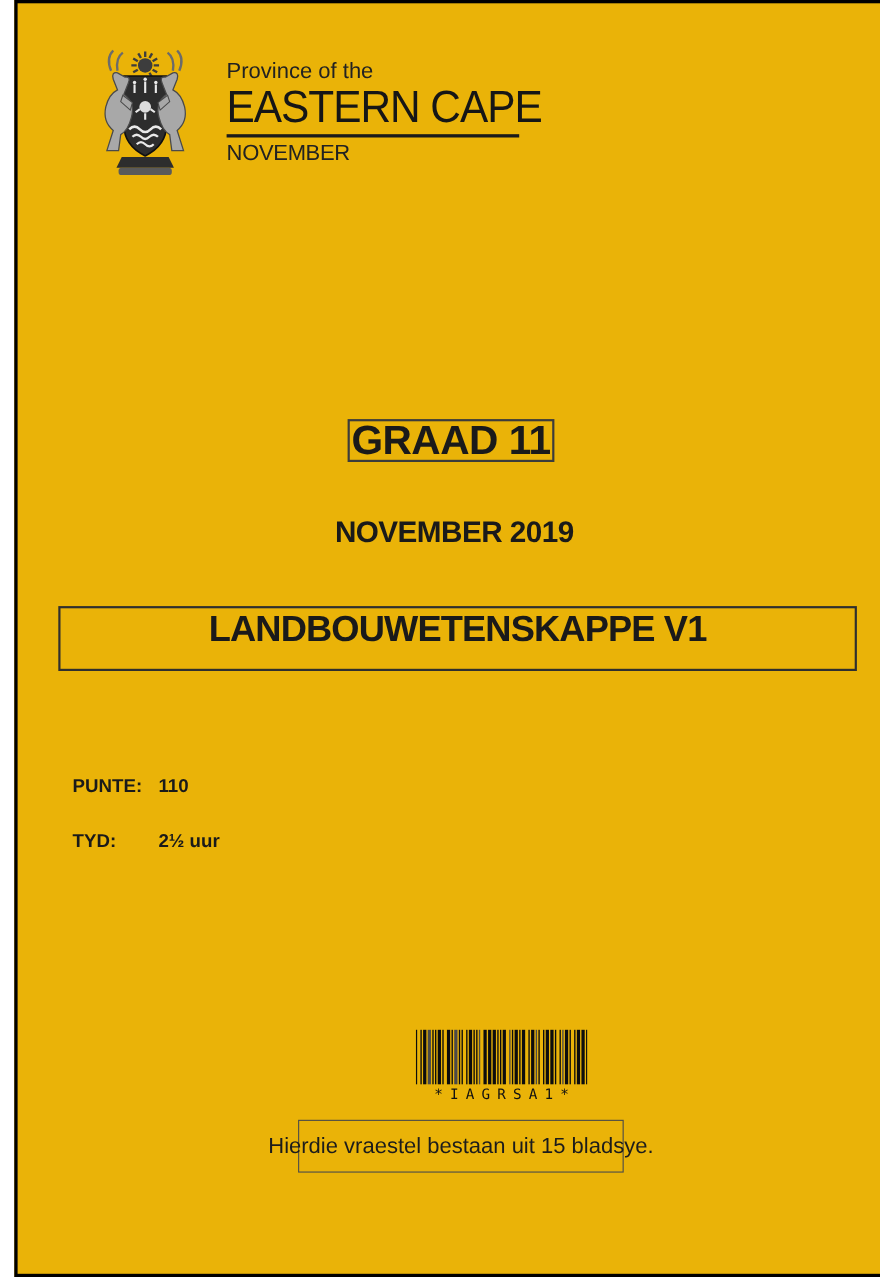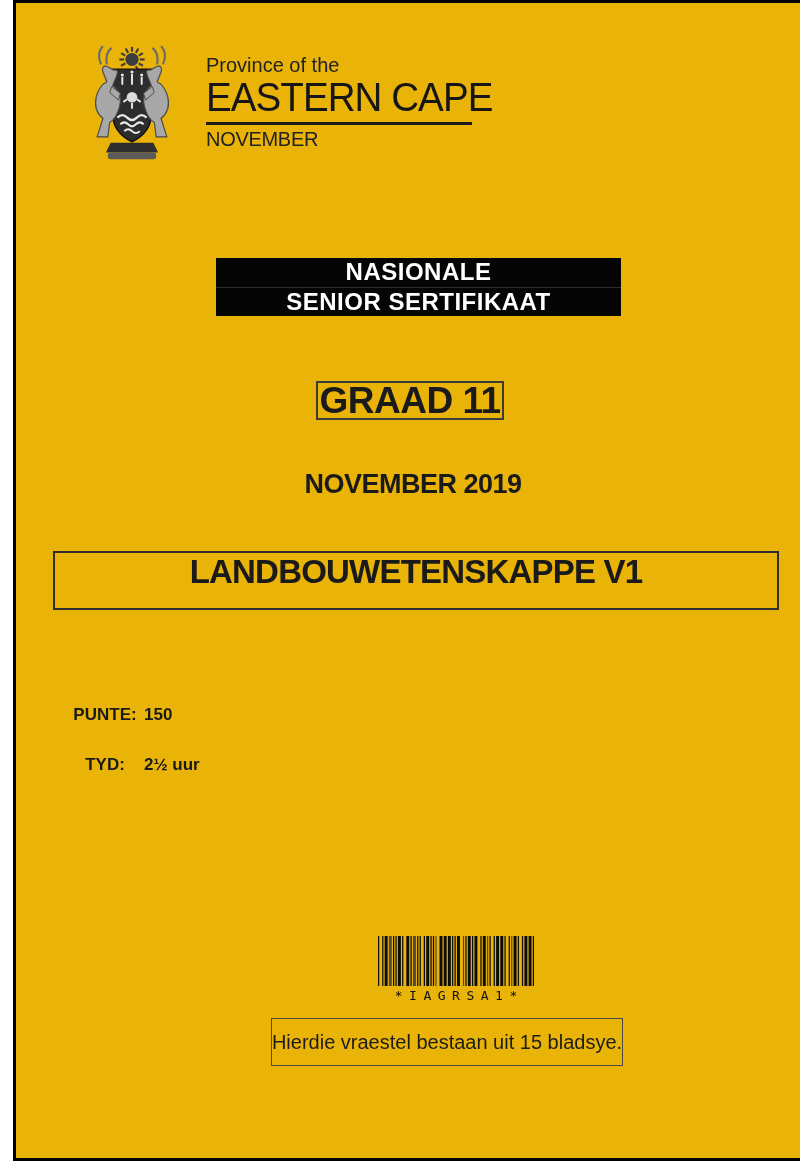--- a/index.html
+++ b/index.html
@@ -28,30 +28,30 @@
     box-sizing:border-box;border:2px solid #3c3c3c;display:flex;align-items:center;
     justify-content:center;font-weight:bold;font-size:37px;letter-spacing:-.5px;}
   
   .session{position:absolute;left:0;right:0;top:466px;text-align:center;
     font-weight:bold;font-size:27px;letter-spacing:-.5px;}
   
   .subject-box{position:absolute;left:37px;top:548px;width:726px;height:59px;
     box-sizing:border-box;border:2px solid #2f2f2f;display:flex;align-items:flex-start;
     justify-content:center;font-weight:bold;font-size:33px;letter-spacing:-.8px;}
   
-  .details{position:absolute;left:50px;top:702px;font-weight:bold;font-size:17px;text-align:center;}
+  .details{position:absolute;left:50px;top:702px;font-weight:bold;font-size:17px;}
   .detail-row{display:flex;margin-bottom:30px;}
   .detail-label{width:78px;}
   
   .barcode{position:absolute;left:362px;top:933px;width:156px;text-align:center;}
   .barcode svg{width:156px;height:50px;display:block;}
   .barcode-text{font-family:"DejaVu Sans Mono",monospace;font-size:13px;
     letter-spacing:6.5px;text-indent:6.5px;margin-top:2px;white-space:nowrap;color:#111;}
   
-  .footer-box{position:absolute;left:255px;top:1015px;width:352px;height:48px;
+  .footer-box{position:absolute;left:255px;top:1015px;width:296px;height:48px;
     box-sizing:border-box;border:1px solid #4a4a4a;display:flex;align-items:center;
     justify-content:center;font-size:20px;color:#1c1c1c;white-space:nowrap;}
 </style>
 </head>
 <body>
 
 <div class="page">
 
   <header class="logo">
     <svg class="emblem" viewBox="0 0 132 126" aria-hidden="true">
@@ -95,39 +95,35 @@
       <use href="#antelope" transform="translate(132,0) scale(-1,1)"></use>
     </svg>
     <div class="logo-text">
       <div class="province-line">Province of the</div>
       <div class="province-name">EASTERN CAPE</div>
       <div class="logo-rule"></div>
       <div class="department">NOVEMBER</div>
     </div>
   </header>
 
-  <div class="banner">
-    <div class="banner-row">NASIONALE</div>
-    <div class="banner-row">SENIOR SERTIFIKAAT</div>
-  </div>
 
   <div class="grade-box">
     <span>GRAAD 11</span>
   </div>
 
   <div class="session">NOVEMBER 2019</div>
 
   <div class="subject-box">
     <span>LANDBOUWETENSKAPPE V1</span>
   </div>
 
   <div class="details">
     <div class="detail-row">
       <span class="detail-label">PUNTE:</span>
-      <span class="detail-value">150</span>
+      <span class="detail-value">110</span>
     </div>
     <div class="detail-row">
       <span class="detail-label">TYD:</span>
       <span class="detail-value">2½ uur</span>
     </div>
   </div>
 
   <div class="barcode">
     <svg id="barcode-svg" aria-hidden="true" viewBox="0 0 126.80 100" preserveAspectRatio="none">
         <rect x="0.00" y="0" width="1" height="100" fill="#0d0d0d"></rect>

